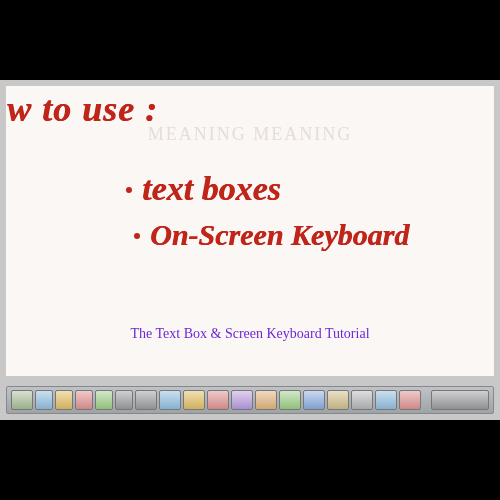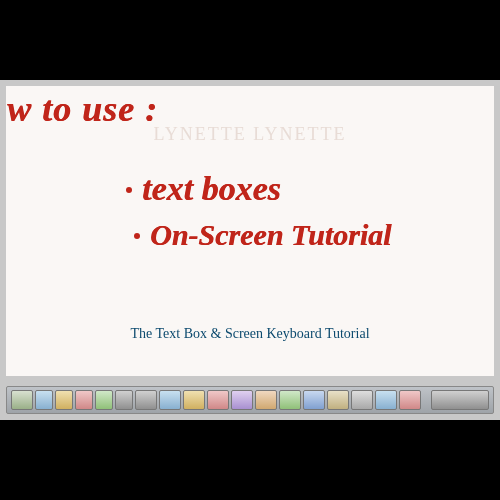--- a/index.html
+++ b/index.html
@@ -38,21 +38,21 @@
       letter-spacing: 2px;
       white-space: nowrap;
     }
     .faint-subtitle {
       position: absolute;
       bottom: 34px;
       left: 50%;
       transform: translateX(-50%);
       font-family: Georgia, serif;
       font-size: 14px;
-      color: #0c4a6e;
+      color: #6d28d9;
       white-space: nowrap;
     }
     .annotation {
       position: absolute;
       font-family: 'Comic Sans MS', 'Segoe Script', cursive;
       color: #c0251a;
       font-weight: 600;
       font-style: italic;
       text-shadow: 0.5px 0 0 #c0251a;
       pointer-events: none;
@@ -115,29 +115,29 @@
     .tb-c7 { background: linear-gradient(#d0d0d0, #909090); }
     .tb-c8 { background: linear-gradient(#c8d8f0, #80a0d0); }
     .tb-c9 { background: linear-gradient(#e8e0c8, #c0b080); }
     .tb-c10 { background: linear-gradient(#dedede, #a8a8a8); }
   </style>
 </head>
 <body>
 
 <div class="viewport">
   <div class="whiteboard">
-    <div class="faint-title">LYNETTE LYNETTE</div>
+    <div class="faint-title">MEANING MEANING</div>
     <div class="faint-subtitle">The Text Box &amp; Screen Keyboard Tutorial</div>
 
     <div class="annotation ann-title">ow to use :</div>
     <div class="annotation bullet1">
       <span class="dot"></span><span>text boxes</span>
     </div>
     <div class="annotation bullet2">
-      <span class="dot"></span><span>On-Screen Tutorial</span>
+      <span class="dot"></span><span>On-Screen Keyboard</span>
     </div>
   </div>
 
   <div class="taskbar">
     <div class="tb-item tb-start" title="Start"></div>
     <div class="tb-item tb-ico tb-c1"></div>
     <div class="tb-item tb-ico tb-c2"></div>
     <div class="tb-item tb-ico tb-c3"></div>
     <div class="tb-item tb-ico tb-c4"></div>
     <div class="tb-item tb-ico tb-c7"></div>

